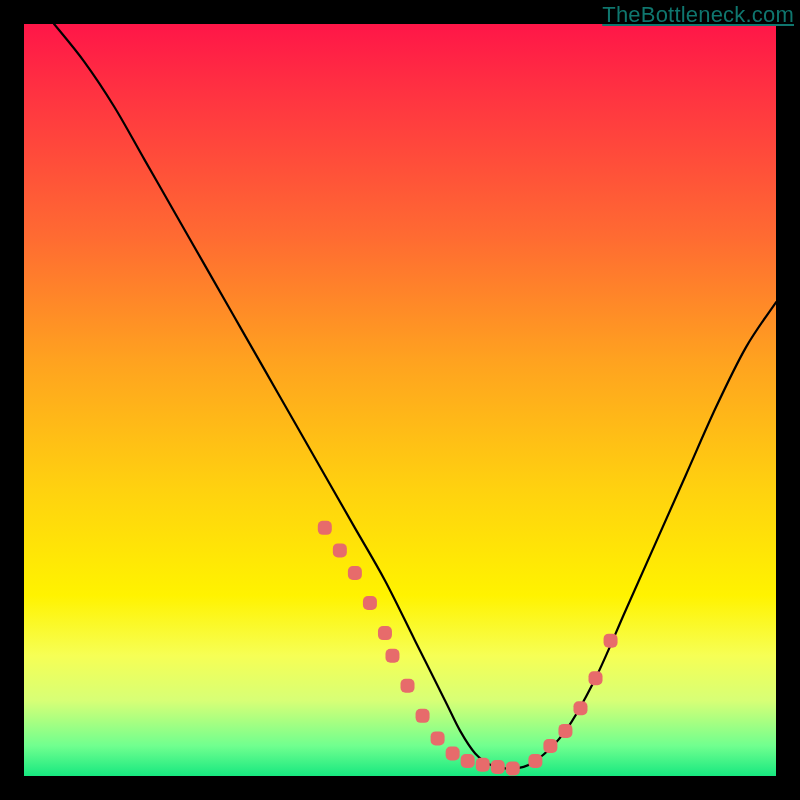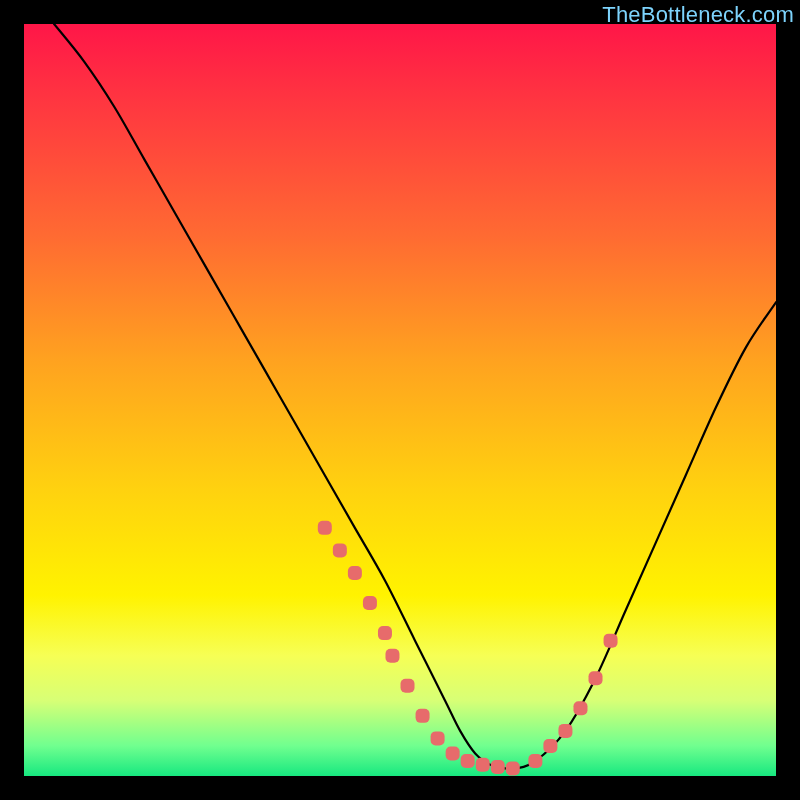--- a/index.html
+++ b/index.html
@@ -23,24 +23,25 @@
     position: absolute;
     left: 0;
     top: 0;
     width: 100%;
     height: 100%;
   }
   .attribution {
     position: absolute;
     top: 2px;
     right: 6px;
-    color: #7dd3fc;
+    color: #0f766e;
     font-size: 22px;
     font-weight: 500;
     letter-spacing: 0.2px;
+    text-decoration: underline;
   }
 </style>
 </head>
 <body>
 
 <div class="frame">
   <svg class="plot-area" viewBox="0 0 752 752" preserveAspectRatio="none">
     <defs>
       <linearGradient id="bg-grad" x1="0" y1="0" x2="0" y2="1">
           <stop offset="0%" stop-color="#ff1648"></stop>

